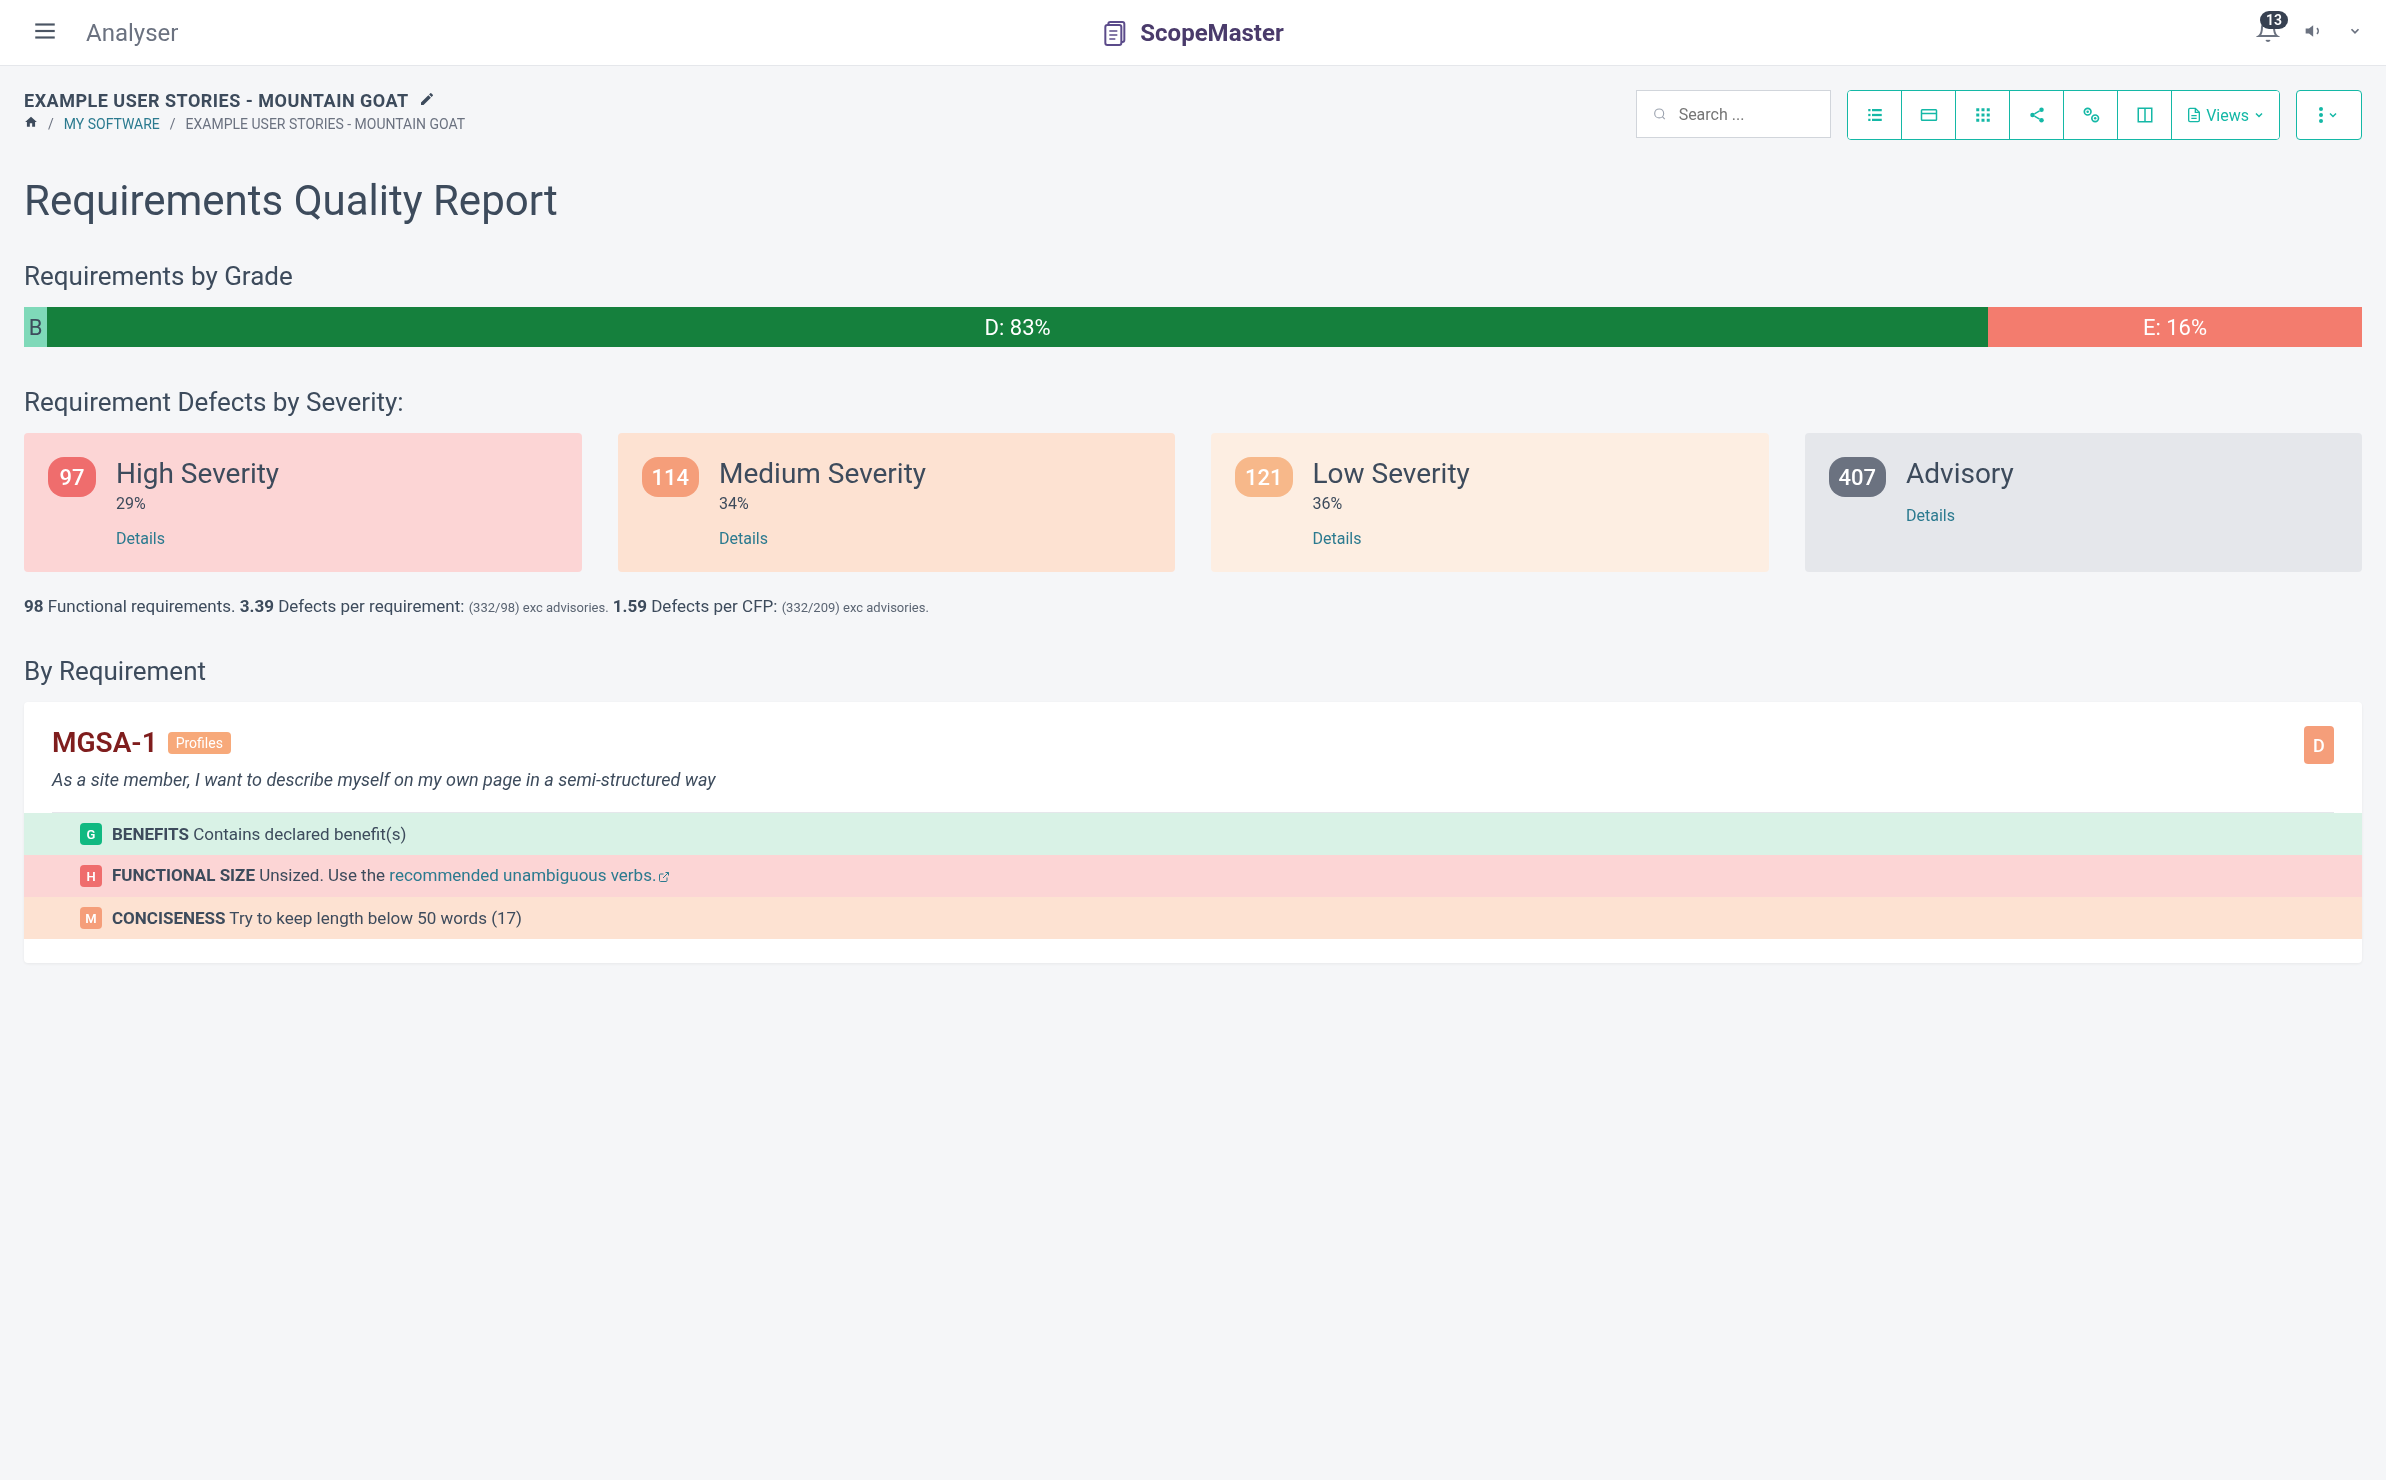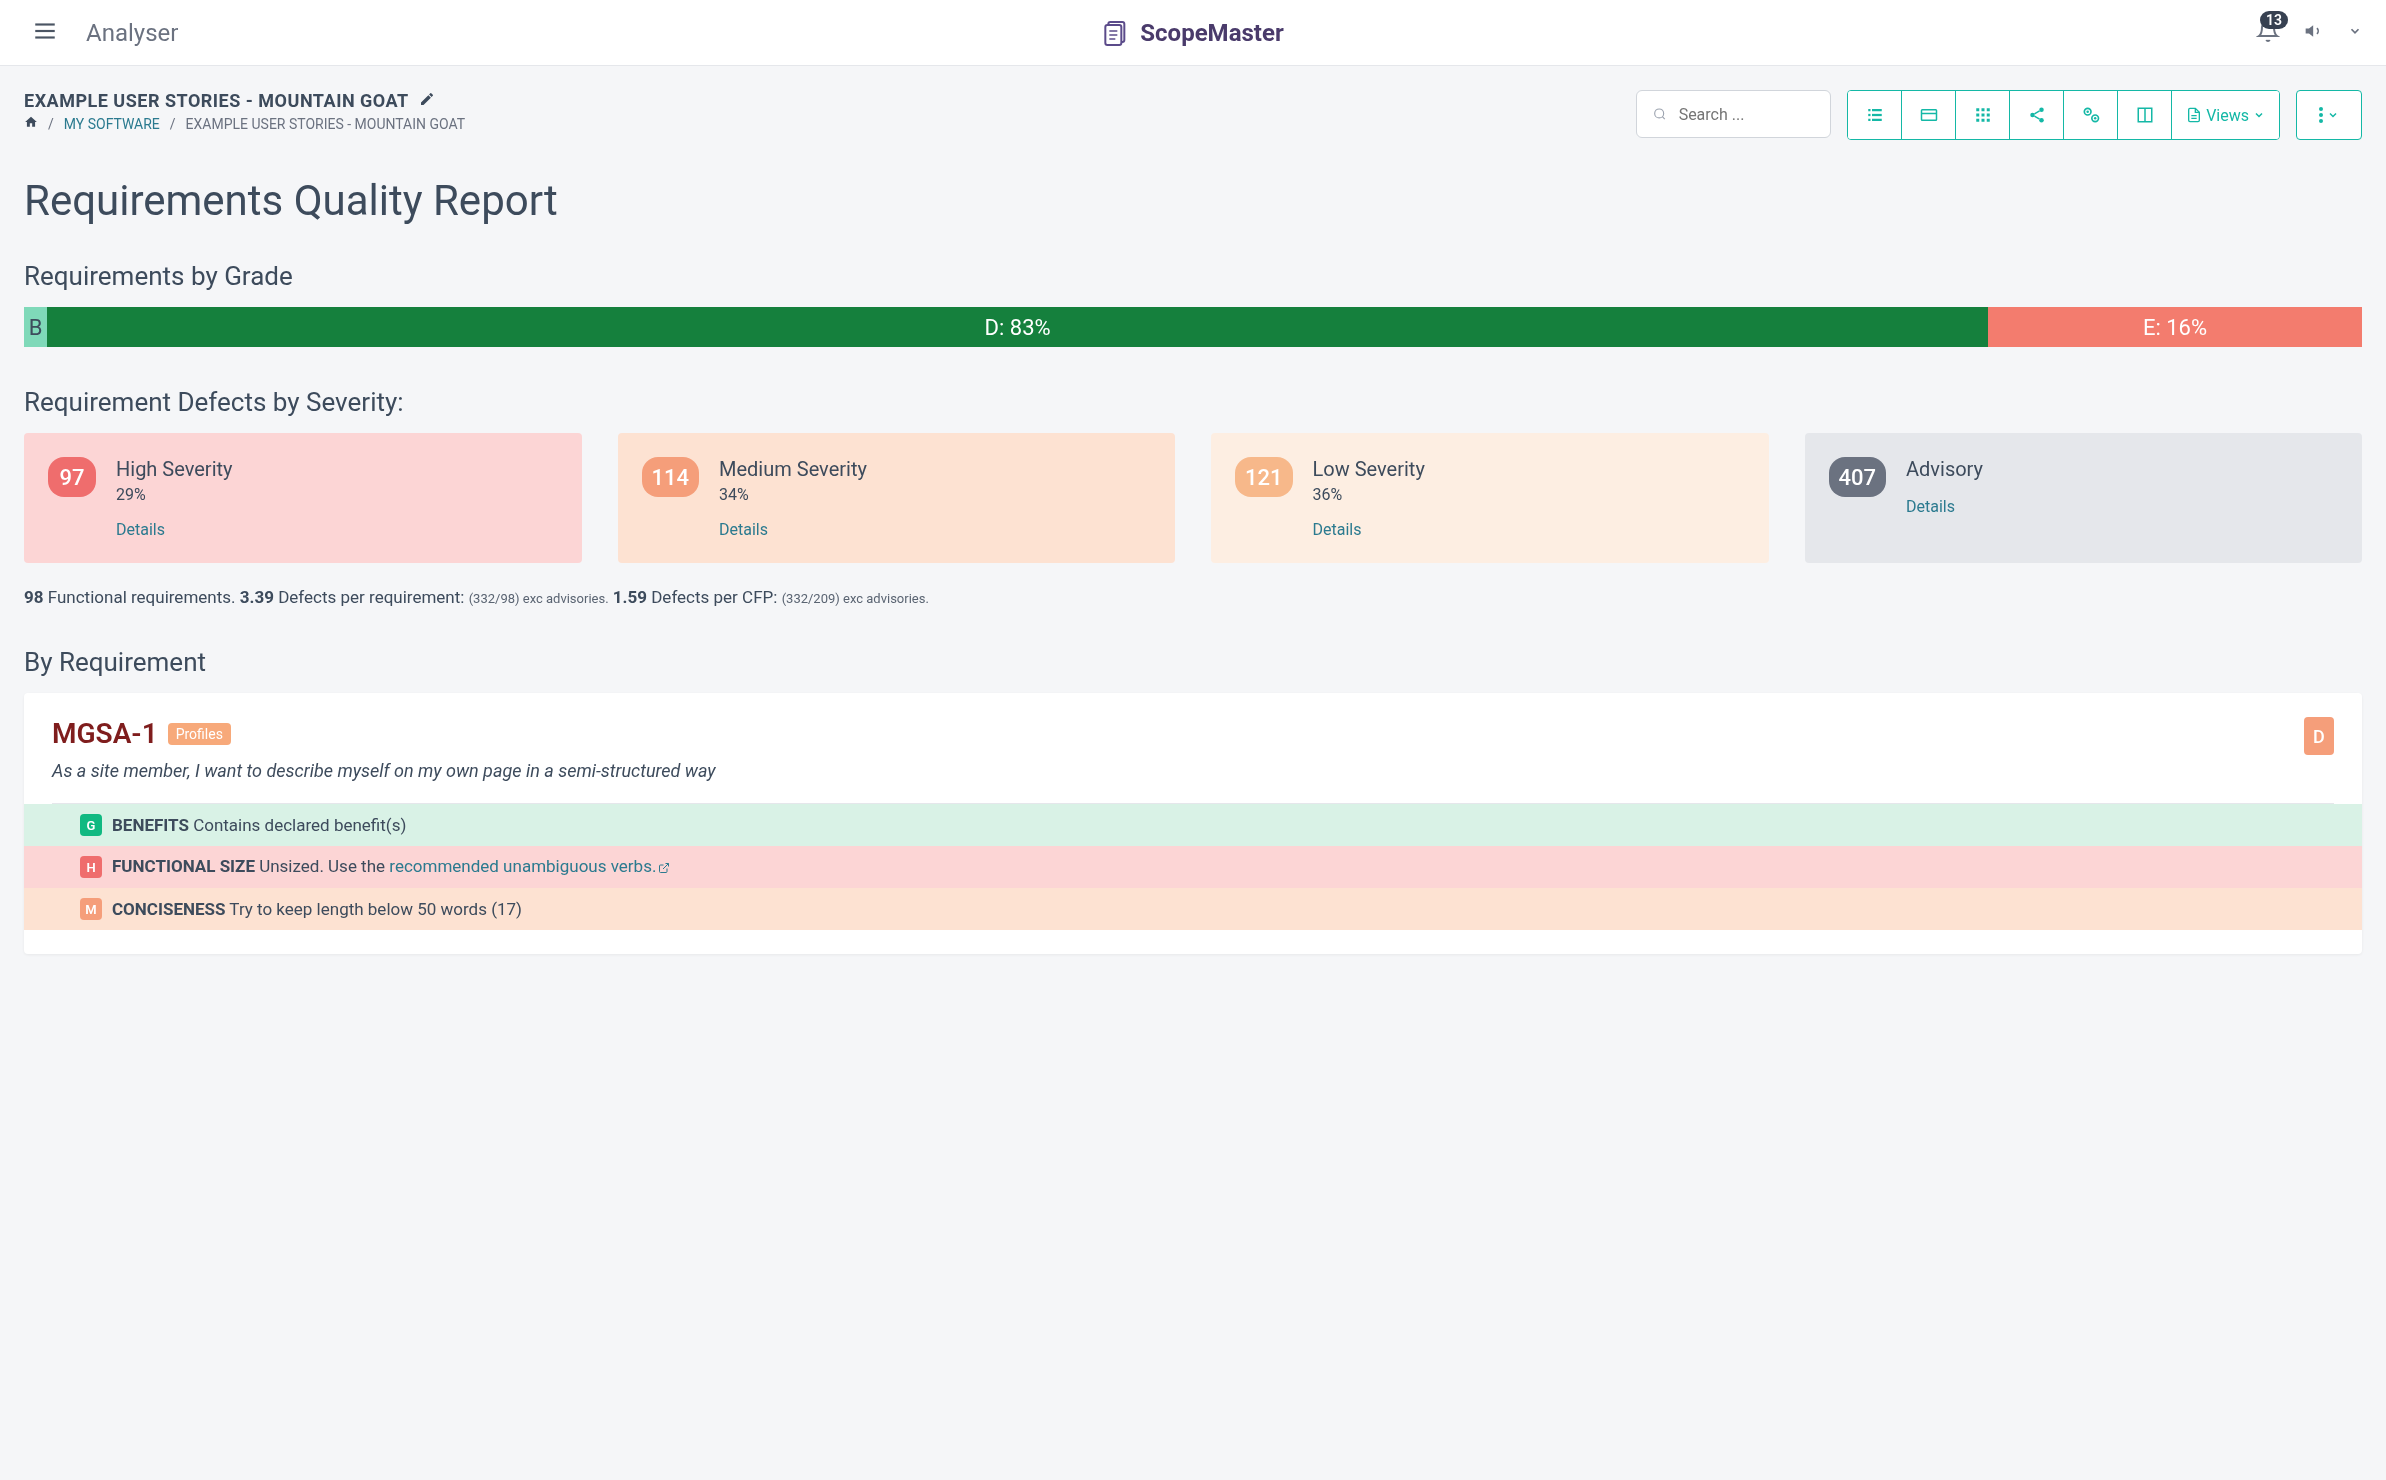--- a/index.html
+++ b/index.html
@@ -15,21 +15,21 @@
 .badge { position: absolute; top: -8px; right: -8px; background: #374151; color: #fff; border-radius: 10px; padding: 1px 6px; font-size: 14px; font-weight: 600; }
 .vol-icon, .chev-icon { cursor: pointer; }
 .content { padding: 24px; }
 .title-row { display: flex; align-items: flex-start; gap: 16px; flex-wrap: wrap; }
 .title-left { flex: 1; min-width: 400px; }
 .page-t { font-size: 18px; font-weight: 700; letter-spacing: 0.5px; color: #3d4b5c; display: flex; align-items: center; gap: 10px; }
 .edit-i { cursor: pointer; color: #3d4b5c; }
 .breadcrumb { display: flex; align-items: center; gap: 10px; font-size: 14px; margin-top: 4px; color: #6b7280; }
 .breadcrumb a { color: #2b7a8f; text-decoration: none; cursor: pointer; }
 .breadcrumb .sep { color: #6b7280; }
-.search-box { border: 1px solid #d1d5db; border-radius: 6px; height: 48px; display: flex; align-items: center; padding: 16px 16px; background: #fff; width: 195px; gap: 12px; }
+.search-box { border: 1px solid #d1d5db; border-radius: 0; height: 48px; display: flex; align-items: center; padding: 16px 16px; background: #fff; width: 195px; gap: 12px; }
 .search-box input { border: none; outline: none; font-size: 16px; width: 100%; color: #6b7280; }
 .toolbar { display: flex; border: 1px solid #14b8a6; border-radius: 4px; overflow: hidden; background: #fff; }
 .toolbar-btn { width: 54px; height: 48px; display: flex; align-items: center; justify-content: center; border-right: 1px solid #14b8a6; cursor: pointer; color: #14b8a6; background: #fff; }
 .toolbar-btn:last-child { border-right: none; }
 .toolbar-btn.views { width: auto; padding: 0 14px; gap: 4px; font-size: 16px; }
 .more-btn { border: 1px solid #14b8a6; border-radius: 4px; height: 50px; width: 66px; display: flex; align-items: center; justify-content: center; color: #14b8a6; cursor: pointer; background: #fff; gap: 4px; }
 .h1 { font-size: 42px; font-weight: 400; color: #3d4b5c; margin-top: 36px; margin-bottom: 36px; }
 .h2 { font-size: 26px; font-weight: 400; color: #3d4b5c; margin-bottom: 16px; }
 .grade-bar { display: flex; height: 40px; width: 100%; font-size: 22px; color: #fff; margin-bottom: 40px; }
 .grade-b { background: #7fd9b9; display: flex; align-items: center; justify-content: center; color: #3d4b5c; }
@@ -39,21 +39,21 @@
 .sev-card { flex: 1; padding: 24px; border-radius: 4px; display: flex; gap: 20px; }
 .sev-card.high { background: #fcd5d5; }
 .sev-card.med { background: #fde2d2; }
 .sev-card.low { background: #fdeee2; }
 .sev-card.adv { background: #e5e7eb; }
 .sev-num { font-size: 22px; font-weight: 500; color: #fff; border-radius: 16px; height: 40px; min-width: 48px; display: flex; align-items: center; justify-content: center; padding: 0 10px; }
 .sev-card.high .sev-num { background: #ef6d6d; }
 .sev-card.med .sev-num { background: #f59e7a; }
 .sev-card.low .sev-num { background: #f7b88a; }
 .sev-card.adv .sev-num { background: #6b7280; }
-.sev-body h3 { font-size: 20px; font-weight: 400; color: #3d4b5c; margin-bottom: 4px; }
+.sev-body h3 { font-size: 28px; font-weight: 400; color: #3d4b5c; margin-bottom: 4px; }
 .sev-body .pct { font-size: 16px; color: #3d4b5c; margin-bottom: 16px; }
 .details-link { color: #2b7a8f; font-size: 16px; cursor: pointer; }
 .summary-line { font-size: 17px; color: #3d4b5c; margin-bottom: 40px; }
 .summary-line b { font-weight: 700; }
 .summary-line .small { font-size: 13px; color: #5a6472; }
 .req-card { background: #fff; border-radius: 4px; padding: 24px 28px; box-shadow: 0 1px 3px rgba(0,0,0,0.06); position: relative; }
 .req-header { display: flex; align-items: center; gap: 10px; margin-bottom: 10px; }
 .req-id { font-size: 28px; font-weight: 600; color: #7f1d1d; cursor: pointer; }
 .profile-tag { background: #f7a97a; color: #fff; padding: 3px 8px; border-radius: 4px; font-size: 14px; cursor: pointer; }
 .grade-badge { position: absolute; top: 24px; right: 28px; width: 30px; height: 38px; background: #f59e7a; color: #fff; display: flex; align-items: center; justify-content: center; border-radius: 4px; font-size: 18px; font-weight: 500; }

